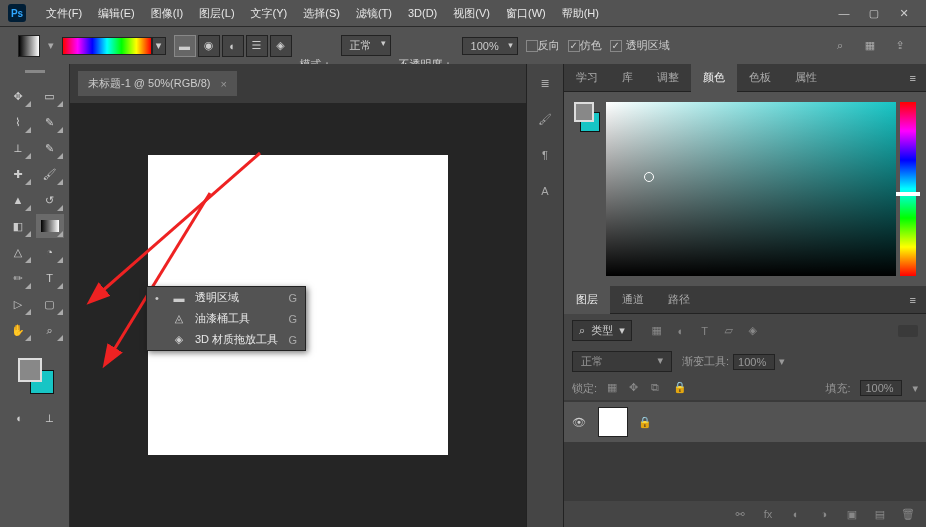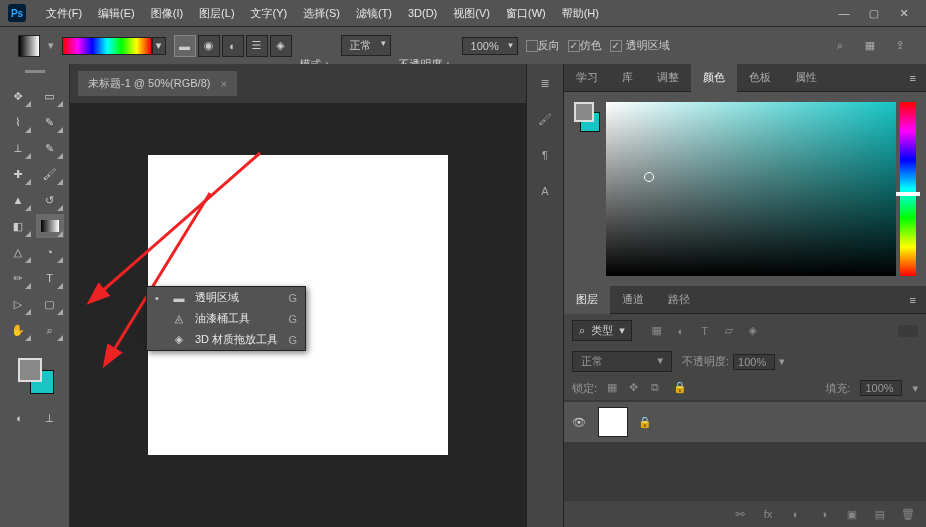--- a/index.html
+++ b/index.html
@@ -296,21 +296,21 @@
             <div class="filter-icon">◐</div>
             <div class="filter-icon">T</div>
             <div class="filter-icon">▱</div>
             <div class="filter-icon">◈</div>
           </div>
           <div class="filter-toggle"></div>
         </div>
         <div class="blend-row">
           <div class="blend-select"><span>正常</span> <span style="float:right;">▾</span></div>
           <div class="opacity-ctrl">
-            <span>不透明度:</span>
+            <span>渐变工具:</span>
             <div class="opacity-val">100%</div>
             <span>▾</span>
           </div>
         </div>
         <div class="lock-row">
           <span>锁定:</span>
           <div class="lock-icons">
             <span class="lock-icon">▦</span>
             <span class="lock-icon">✥</span>
             <span class="lock-icon">⧉</span>

